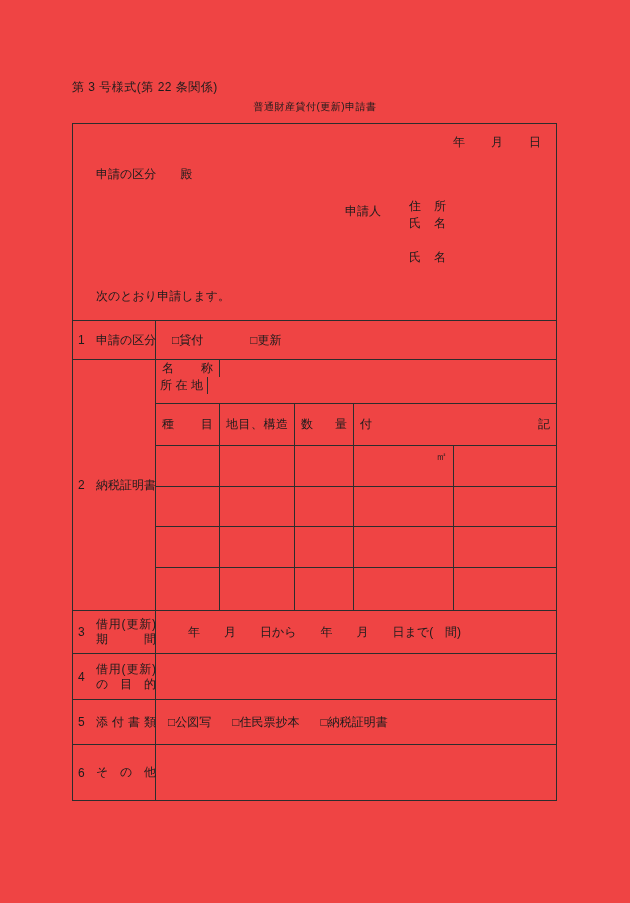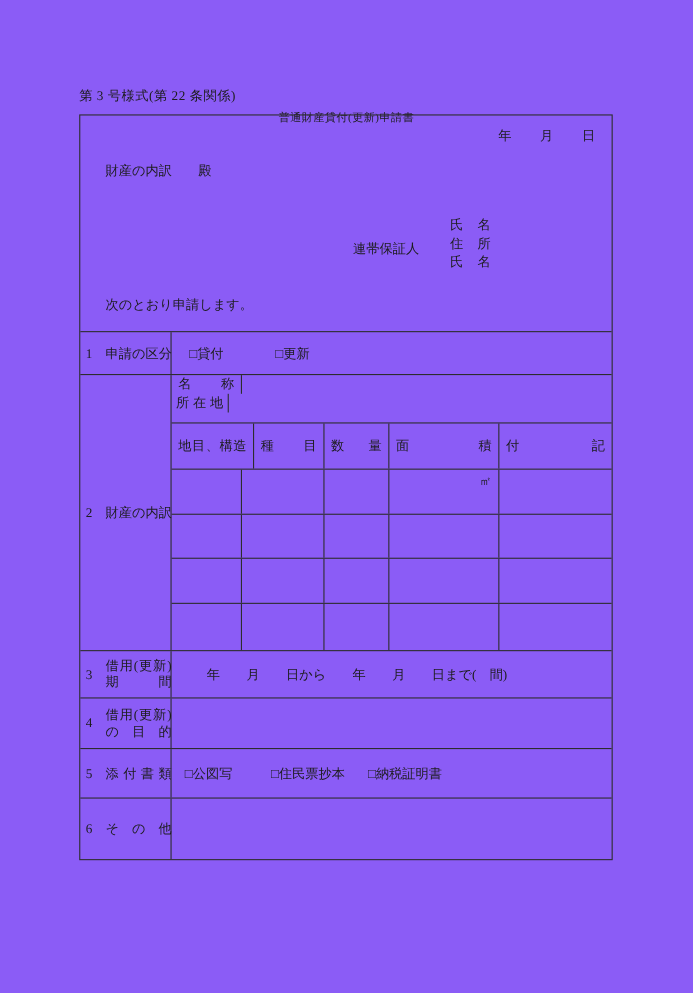--- a/index.html
+++ b/index.html
@@ -1,24 +1,24 @@
 <!DOCTYPE html>
 <html><head>
 <meta charset="utf-8">
 <style>
   html,body { margin:0; padding:0; background:#ffffff; }
   .page {
-    position:relative; width:630px; height:903px; background:#8b5cf6;
-    font-family:Liberation Serif, serif;
+    position:relative; width:630px; height:903px; background:#ef4444;
+    font-family:Liberation Sans, sans-serif;
     font-size:12px; color:#1c1c1c; overflow:hidden;
   }
   .jst { text-align:justify; text-align-last:justify; white-space:nowrap; overflow:hidden; }
   .form-no { position:absolute; left:72px; top:79px; letter-spacing:0.5px; }
   .form-title { position:absolute; left:0; top:100px; width:100%; text-align:center; font-size:10px; letter-spacing:0.5px; }
-  .box { position:absolute; left:72px; top:104px; width:483px; height:676px; border:1px solid #2d2d2d; }
+  .box { position:absolute; left:72px; top:123px; width:483px; height:676px; border:1px solid #2d2d2d; }
   .sec-top { position:relative; width:100%; height:196px; box-sizing:border-box; }
   .date-line { position:absolute; top:10px; right:15px; width:88px; }
   .addressee { position:absolute; top:42px; left:23px; }
   .ap-line { position:absolute; left:0; width:100%; height:17px; line-height:17px; }
   .role { display:inline-block; width:308px; text-align:right; }
   .fld { display:inline-block; width:37px; margin-left:28px; }
   .fld-rel { display:inline-block; margin-left:5px; }
   .declaration { position:absolute; top:164px; left:23px; }
 
   .row { display:flex; border-top:1px solid #2d2d2d; box-sizing:border-box; align-items:stretch; }
@@ -26,21 +26,21 @@
   .r4 { height:46px; } .r5 { height:45px; } .r6 { height:56px; }
 
   .lcell { width:83px; flex:none; border-right:1px solid #2d2d2d; box-sizing:border-box;
            display:flex; align-items:center; padding-left:5px; }
   .num { width:10px; flex:none; }
   .lab { flex:none; width:60px; margin-left:8px; }
   .lab2 { flex:none; width:60px; margin-left:8px; display:flex; flex-direction:column; justify-content:center; line-height:15px; }
   .ccell { flex:1; display:flex; align-items:center; min-width:0; }
   .c1 { padding-left:16px; } .opt-renewal { margin-left:47px; }
   .c3 { padding-left:32px; white-space:nowrap; }
-  .c5 { padding-left:12px; } .att2 { margin-left:35px; } .att3 { margin-left:21px; }
+  .c5 { padding-left:12px; } .att2 { margin-left:21px; } .att3 { margin-left:21px; }
 
   .rgrid { flex:1; display:flex; flex-direction:column; min-width:0; }
   .nrow { display:flex; height:43px; box-sizing:border-box;flex-direction:column; }
   .hrow { display:flex; height:42px; border-top:1px solid #2d2d2d; box-sizing:border-box; }
   .drow { display:flex; height:41px; border-top:1px solid #2d2d2d; box-sizing:border-box; }
   .drow-last { height:43px; }
   .cell { box-sizing:border-box; border-right:1px solid #2d2d2d; display:flex; align-items:center; min-width:0; }
   .cell.last { border-right:none; flex:1; }
   .w-name { width:64px; } .w-nameblank { width:111px; } .w-loc { width:52px;justify-content:flex-end; }
   .h1 { width:64px; } .h2 { width:75px; } .h3 { width:59px; } .h4 { width:100px; }
@@ -53,27 +53,27 @@
 <body>
 
 <div class="page">
   <div class="form-no">第 3 号様式(第 22 条関係)</div>
   <div class="form-title">普通財産貸付(更新)申請書</div>
 
   <div class="box">
 
     <div class="sec-top">
       <div class="date-line jst">年月日</div>
-      <div class="addressee">財産の内訳　　殿</div>
+      <div class="addressee">申請の区分　　殿</div>
 
+      <div class="ap-line" style="top:74px">
+        <span class="role">申請人</span><span class="fld jst">住所</span>
+      </div>
       <div class="ap-line" style="top:91px">
         <span class="role"></span><span class="fld jst">氏名</span>
-      </div>
-      <div class="ap-line" style="top:108px">
-        <span class="role">連帯保証人</span><span class="fld jst">住所</span>
       </div>
       <div class="ap-line" style="top:125px">
         <span class="role"></span><span class="fld jst">氏名</span>
       </div>
 
       <div class="declaration">次のとおり申請します。</div>
     </div>
 
     <div class="row r1">
       <div class="lcell">
@@ -82,45 +82,42 @@
       </div>
       <div class="ccell c1">
         <span class="chk">□貸付</span>
         <span class="chk opt-renewal">□更新</span>
       </div>
     </div>
 
     <div class="row r2">
       <div class="lcell">
         <span class="num">2</span>
-        <span class="lab jst">財産の内訳</span>
+        <span class="lab jst">納税証明書</span>
       </div>
       <div class="rgrid">
         <div class="nrow">
           <div class="cell w-name">
             <span class="t jst">名称</span>
           </div>
           <div class="cell w-nameblank"></div>
           <div class="cell w-loc">
             <span class="t t4 jst">所在地</span>
           </div>
           <div class="cell last"></div>
         </div>
         <div class="hrow">
+          <div class="cell h1">
+            <span class="t jst">種目</span>
+          </div>
           <div class="cell h2">
             <span class="t jst">地目、構造</span>
           </div>
-          <div class="cell h1">
-            <span class="t jst">種目</span>
-          </div>
           <div class="cell h3">
             <span class="t jst">数量</span>
-          </div>
-          <div class="cell h4">
-            <span class="t jst">面積</span>
           </div>
           <div class="cell last">
             <span class="t jst">付記</span>
           </div>
         </div>
         <div class="drow">
           <div class="cell h1"></div>
           <div class="cell h2"></div>
           <div class="cell h3"></div>
           <div class="cell h4 unit-cell">

